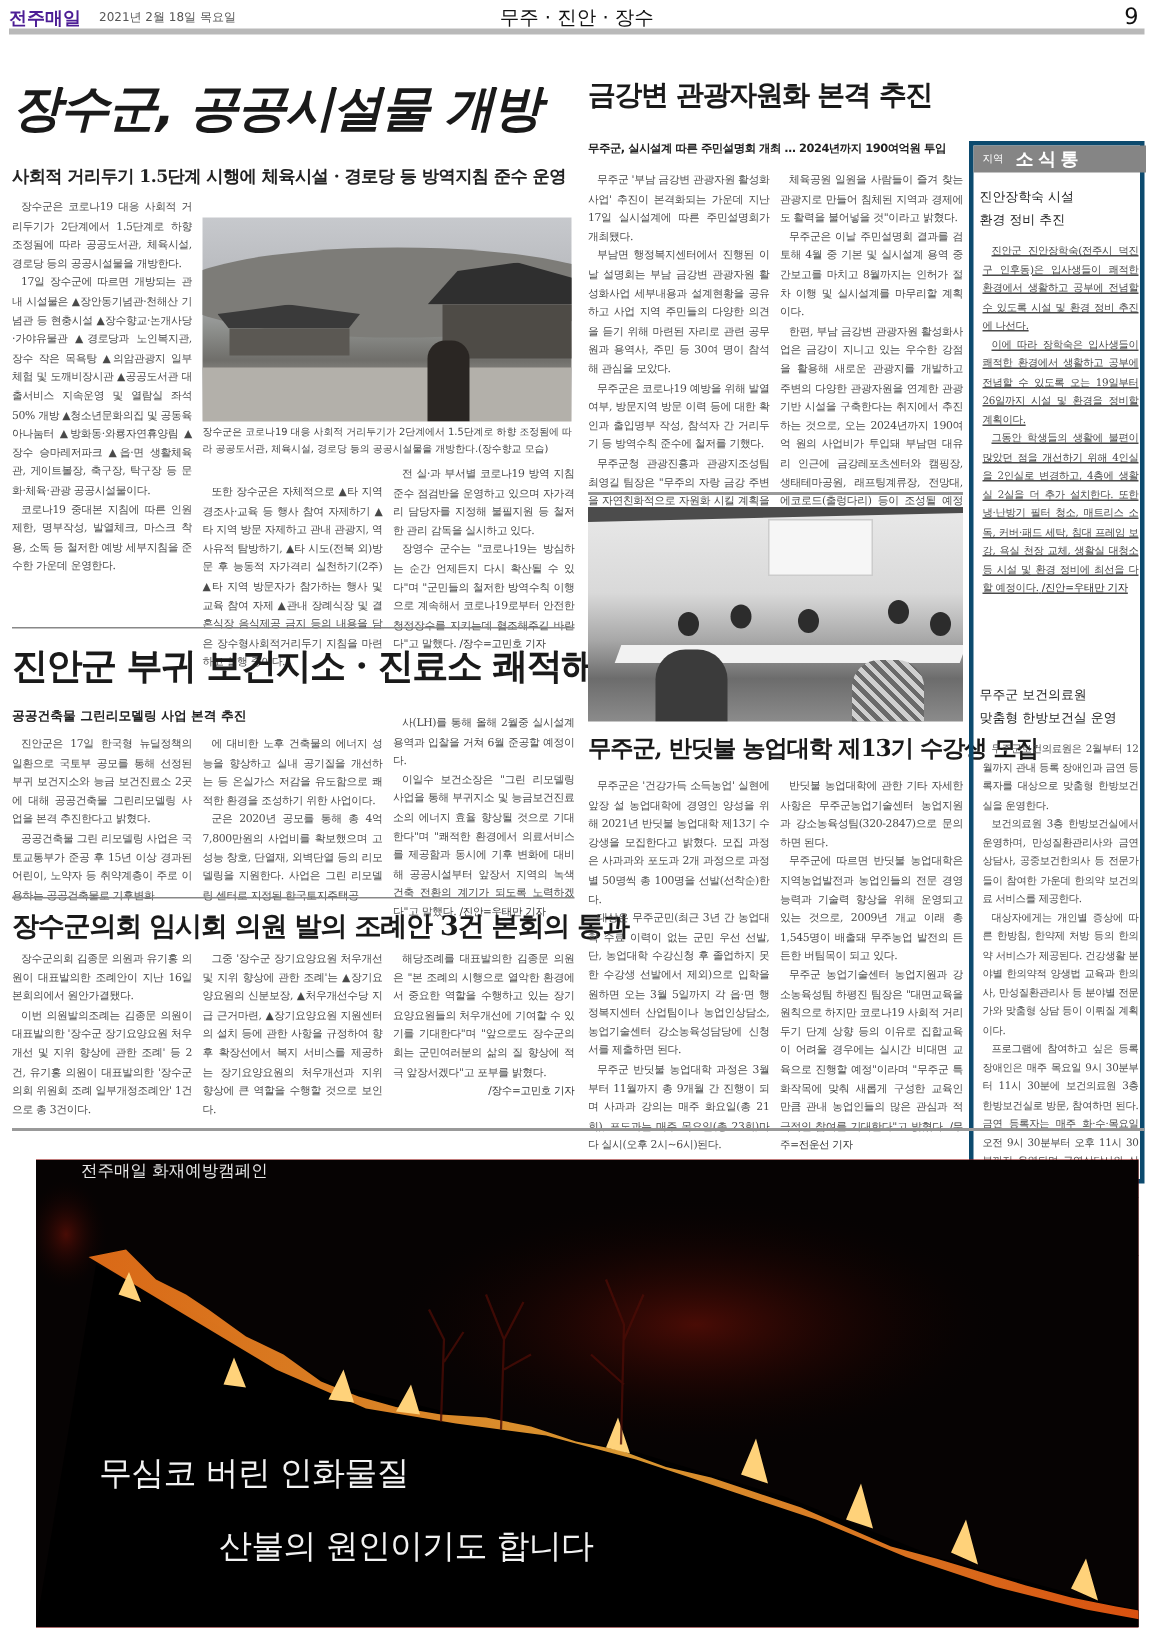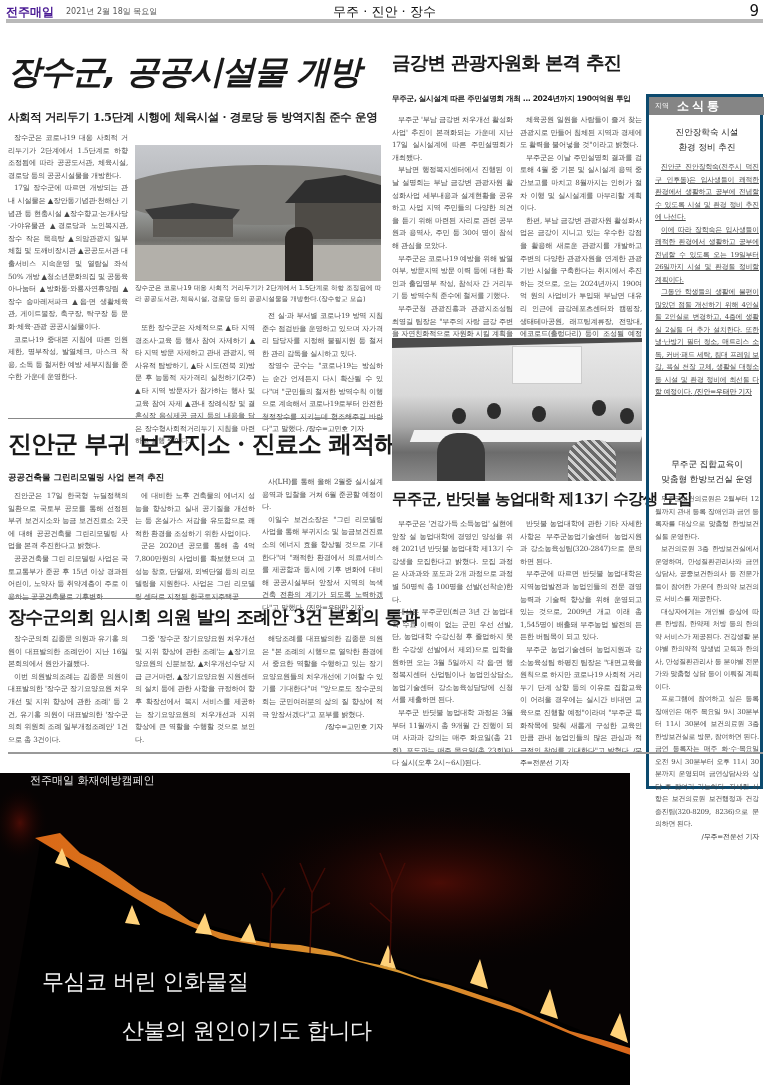--- a/index.html
+++ b/index.html
@@ -66,26 +66,26 @@
 
   .farm-headline { position: absolute; left: 392px; top: 489px; font-size: 15.5px; letter-spacing: -0.7px; color: #1a1a1a; }
   .farm-col1 { position: absolute; left: 392px; top: 518px; width: 121px; }
   .farm-col2 { position: absolute; left: 520px; top: 518px; width: 122px; }
 
   
   .sidebar { position: absolute; left: 646px; top: 50px; width: 117px; height: 695px; border: 3px solid #0c4a6e; margin-top: 44px; }
   .sidebar-head { position: absolute; left: 0; top: 0; width: 115px; height: 18px; background: #858585; color: #fff; }
   .sidebar-head .small { position: absolute; left: 6px; top: 4px; font-family: "DejaVu Sans", sans-serif; font-size: 7px; }
   .sidebar-head .big { position: absolute; left: 28px; top: 1px; font-family: "DejaVu Sans", sans-serif; font-weight: bold; font-size: 12px; letter-spacing: 3px; }
-  .side-title { position: absolute; left: 4px; width: 108px; text-align: center; font-family: "DejaVu Sans", sans-serif; font-size: 8.6px; line-height: 15px; color: #222; }
+  .side-title { position: absolute; left: 4px; width: 108px; text-align: left; font-family: "DejaVu Sans", sans-serif; font-size: 8.6px; line-height: 15px; color: #222; }
   .side-body { position: absolute; left: 6px; width: 104px; }
   .side-body.body-text { font-size: 6.9px; line-height: 12.5px; }
 
   
-  .ad { position: absolute; left: 0; top: 773px; width: 630px; height: 312px; background: #b91c1c; overflow: hidden; }
+  .ad { position: absolute; left: 24px; top: 773px; width: 735px; height: 312px; background: #b91c1c; overflow: hidden; }
   .ad .fire { position: absolute; left: 0; top: 0; width: 755px; height: 312px; }
   .ad-label { position: absolute; left: 30px; top: 0; font-family: "DejaVu Sans", sans-serif; font-size: 11px; color: #e8e8e8; }
   .ad-line1 { position: absolute; left: 42px; top: 194px; font-family: "DejaVu Sans", sans-serif; font-size: 22px; color: #f2f2f2; letter-spacing: -0.5px; }
   .ad-line2 { position: absolute; left: 122px; top: 243px; font-family: "DejaVu Sans", sans-serif; font-size: 22px; color: #f2f2f2; letter-spacing: -0.5px; }
 </style>
 </head>
 <body>
 
 <div class="masthead">
   <span class="logo">전주매일</span>
@@ -148,21 +148,21 @@
   <p>그중 '장수군 장기요양요원 처우개선 및 지위 향상에 관한 조례'는 ▲장기요양요원의 신분보장, ▲처우개선수당 지급 근거마련, ▲장기요양요원 지원센터의 설치 등에 관한 사항을 규정하여 향후 확장선에서 복지 서비스를 제공하는 장기요양요원의 처우개선과 지위 향상에 큰 역할을 수행할 것으로 보인다.</p>
 </div>
 <div class="council-col3 body-text">
   <p>해당조례를 대표발의한 김종문 의원은 "본 조례의 시행으로 열악한 환경에서 중요한 역할을 수행하고 있는 장기요양요원들의 처우개선에 기여할 수 있기를 기대한다"며 "앞으로도 장수군의회는 군민여러분의 삶의 질 향상에 적극 앞장서겠다"고 포부를 밝혔다.</p>
   <p style="text-align:right;"><span class="byline">/장수=고민호 기자</span></p>
 </div>
 
 <h2 class="tour-headline">금강변 관광자원화 본격 추진</h2>
 <h3 class="tour-subhead">무주군, 실시설계 따른 주민설명회 개최 … 2024년까지 190여억원 투입</h3>
 <div class="tour-col1 body-text">
-  <p>무주군 '부남 금강변 처우개선 활성화사업' 추진이 본격화되는 가운데 지난 17일 실시설계에 따른 주민설명회가 개최됐다.</p>
+  <p>무주군 '부남 금강변 관광자원 활성화사업' 추진이 본격화되는 가운데 지난 17일 실시설계에 따른 주민설명회가 개최됐다.</p>
   <p>부남면 행정복지센터에서 진행된 이날 설명회는 부남 금강변 관광자원 활성화사업 세부내용과 설계현황을 공유하고 사업 지역 주민들의 다양한 의견을 듣기 위해 마련된 자리로 관련 공무원과 용역사, 주민 등 30여 명이 참석해 관심을 모았다.</p>
   <p>무주군은 코로나19 예방을 위해 발열여부, 방문지역 방문 이력 등에 대한 확인과 출입명부 작성, 참석자 간 거리두기 등 방역수칙 준수에 철저를 기했다.</p>
   <p>무주군청 관광진흥과 관광지조성팀 최영길 팀장은 "무주의 자랑 금강 주변을 자연친화적으로 자원화 시킬 계획을 가지고 있다"며 "부남면 금강변</p>
 </div>
 <div class="tour-col2 body-text">
   <p>체육공원 일원을 사람들이 즐겨 찾는 관광지로 만들어 침체된 지역과 경제에도 활력을 불어넣을 것"이라고 밝혔다.</p>
   <p>무주군은 이날 주민설명회 결과를 검토해 4월 중 기본 및 실시설계 용역 중간보고를 마치고 8월까지는 인허가 절차 이행 및 실시설계를 마무리할 계획이다.</p>
   <p><span>한편, 부남 금강변 관광자원 활성화사업은 금강이 지니고 있는 우수한 강점을 활용해 새로운 관광지를 개발하고 주변의 다양한 관광자원을 연계한 관광 기반 시설을 구축한다는 취지에서 추진하는 것으로, 오는 2024년까지 190여억 원의 사업비가 투입돼 부남면 대유리 인근에 금강레포츠센터와 캠핑장, 생태테마공원, 래프팅계류장, 전망대, 에코로드(출렁다리) 등이 조성될 예정이다.</span> <span class="byline">/무주=전운선 기자</span></p>
 </div>
 
@@ -200,21 +200,21 @@
   <div class="side-title" style="top:28px;">
     <div>진안장학숙 시설</div>
     <div>환경 정비 추진</div>
   </div>
   <div class="side-body body-text" style="top:64px;text-decoration:underline;">
     <p>진안군 진안장학숙(전주시 덕진구 인후동)은 입사생들이 쾌적한 환경에서 생활하고 공부에 전념할 수 있도록 시설 및 환경 정비 추진에 나선다.</p>
     <p>이에 따라 장학숙은 입사생들이 쾌적한 환경에서 생활하고 공부에 전념할 수 있도록 오는 19일부터 26일까지 시설 및 환경을 정비할 계획이다.</p>
     <p><span>그동안 학생들의 생활에 불편이 많았던 점을 개선하기 위해 4인실을 2인실로 변경하고, 4층에 생활실 2실을 더 추가 설치한다. 또한 냉·난방기 필터 청소, 매트리스 소독, 커버·패드 세탁, 침대 프레임 보강, 욕실 천장 교체, 생활실 대청소 등 시설 및 환경 정비에 최선을 다할 예정이다.</span> <span class="byline">/진안=우태만 기자</span></p>
   </div>
   <div class="side-title" style="top:360px;">
-    <div>무주군 집합교육이</div>
+    <div>무주군 보건의료원</div>
     <div>맞춤형 한방보건실 운영</div>
   </div>
   <div class="side-body body-text" style="top:396px;">
     <p>무주군보건의료원은 2월부터 12월까지 관내 등록 장애인과 금연 등록자를 대상으로 맞춤형 한방보건실을 운영한다.</p>
     <p>보건의료원 3층 한방보건실에서 운영하며, 만성질환관리사와 금연상담사, 공중보건한의사 등 전문가들이 참여한 가운데 한의약 보건의료 서비스를 제공한다.</p>
     <p>대상자에게는 개인별 증상에 따른 한방침, 한약제 처방 등의 한의약 서비스가 제공된다. 건강생활 분야별 한의약적 양생법 교육과 한의사, 만성질환관리사 등 분야별 전문가와 맞춤형 상담 등이 이뤄질 계획이다.</p>
     <p>프로그램에 참여하고 싶은 등록 장애인은 매주 목요일 9시 30분부터 11시 30분에 보건의료원 3층 한방보건실로 방문, 참여하면 된다. 금연 등록자는 매주 화·수·목요일 오전 9시 30분부터 오후 11시 30분까지 운영되며 금연상담사와 상담 후 참여가 가능하다. 자세한 사항은 보건의료원 보건행정과 건강증진팀(320-8209, 8236)으로 문의하면 된다.</p>
     <p style="text-align:right;"><span class="byline">/무주=전운선 기자</span></p>
   </div>
 </div>

